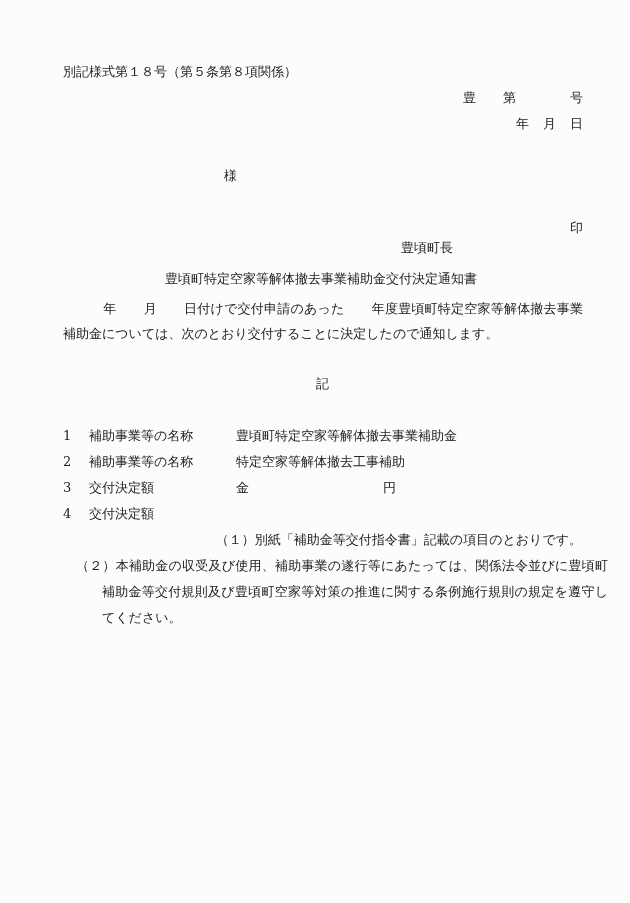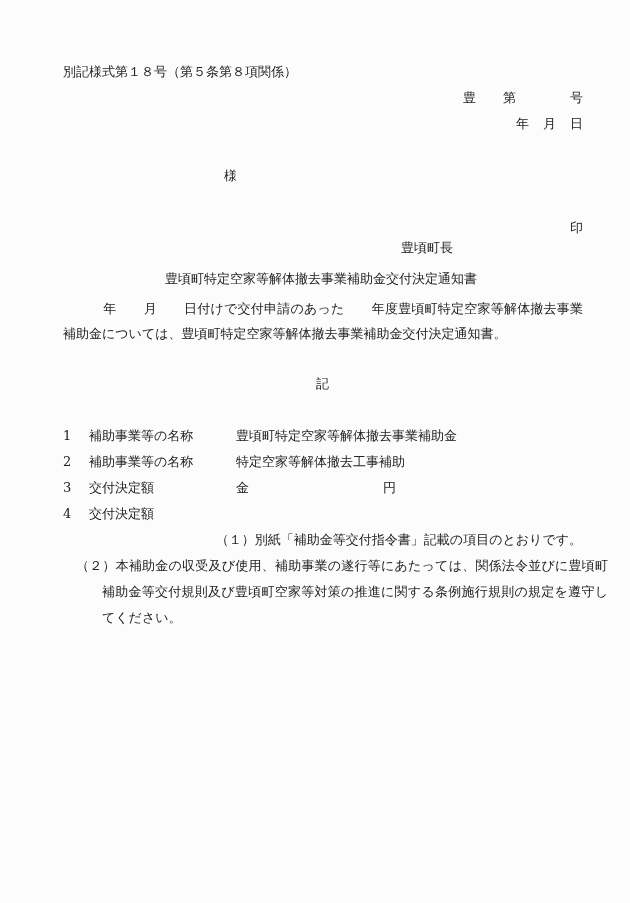--- a/index.html
+++ b/index.html
@@ -74,21 +74,21 @@
   </div>
 
   <div class="abs addressee">様</div>
 
   <div class="abs issuer">豊頃町長</div>
   <div class="abs seal">印</div>
 
   <div class="abs title">豊頃町特定空家等解体撤去事業補助金交付決定通知書</div>
 
   <div class="body-para">
-    <span class="gap" style="width:40px;"></span><span>年</span><span class="gap" style="width:27px;"></span><span>月</span><span class="gap" style="width:27px;"></span><span>日付けで交付申請のあった</span><span class="gap" style="width:27px;"></span><span>年度豊頃町特定空家等解体撤去事業補助金については、豊頃町特定空家等解体撤去事業補助金交付決定通知書。</span>
+    <span class="gap" style="width:40px;"></span><span>年</span><span class="gap" style="width:27px;"></span><span>月</span><span class="gap" style="width:27px;"></span><span>日付けで交付申請のあった</span><span class="gap" style="width:27px;"></span><span>年度豊頃町特定空家等解体撤去事業補助金については、次のとおり交付することに決定したので通知します。</span>
   </div>
 
   <div class="abs ki">記</div>
 
   <div class="item" style="top:428px;">
     <span class="num">1</span>
     <span class="label">補助事業等の名称</span>
     <span class="value">豊頃町特定空家等解体撤去事業補助金</span>
   </div>
   <div class="item" style="top:454px;">

